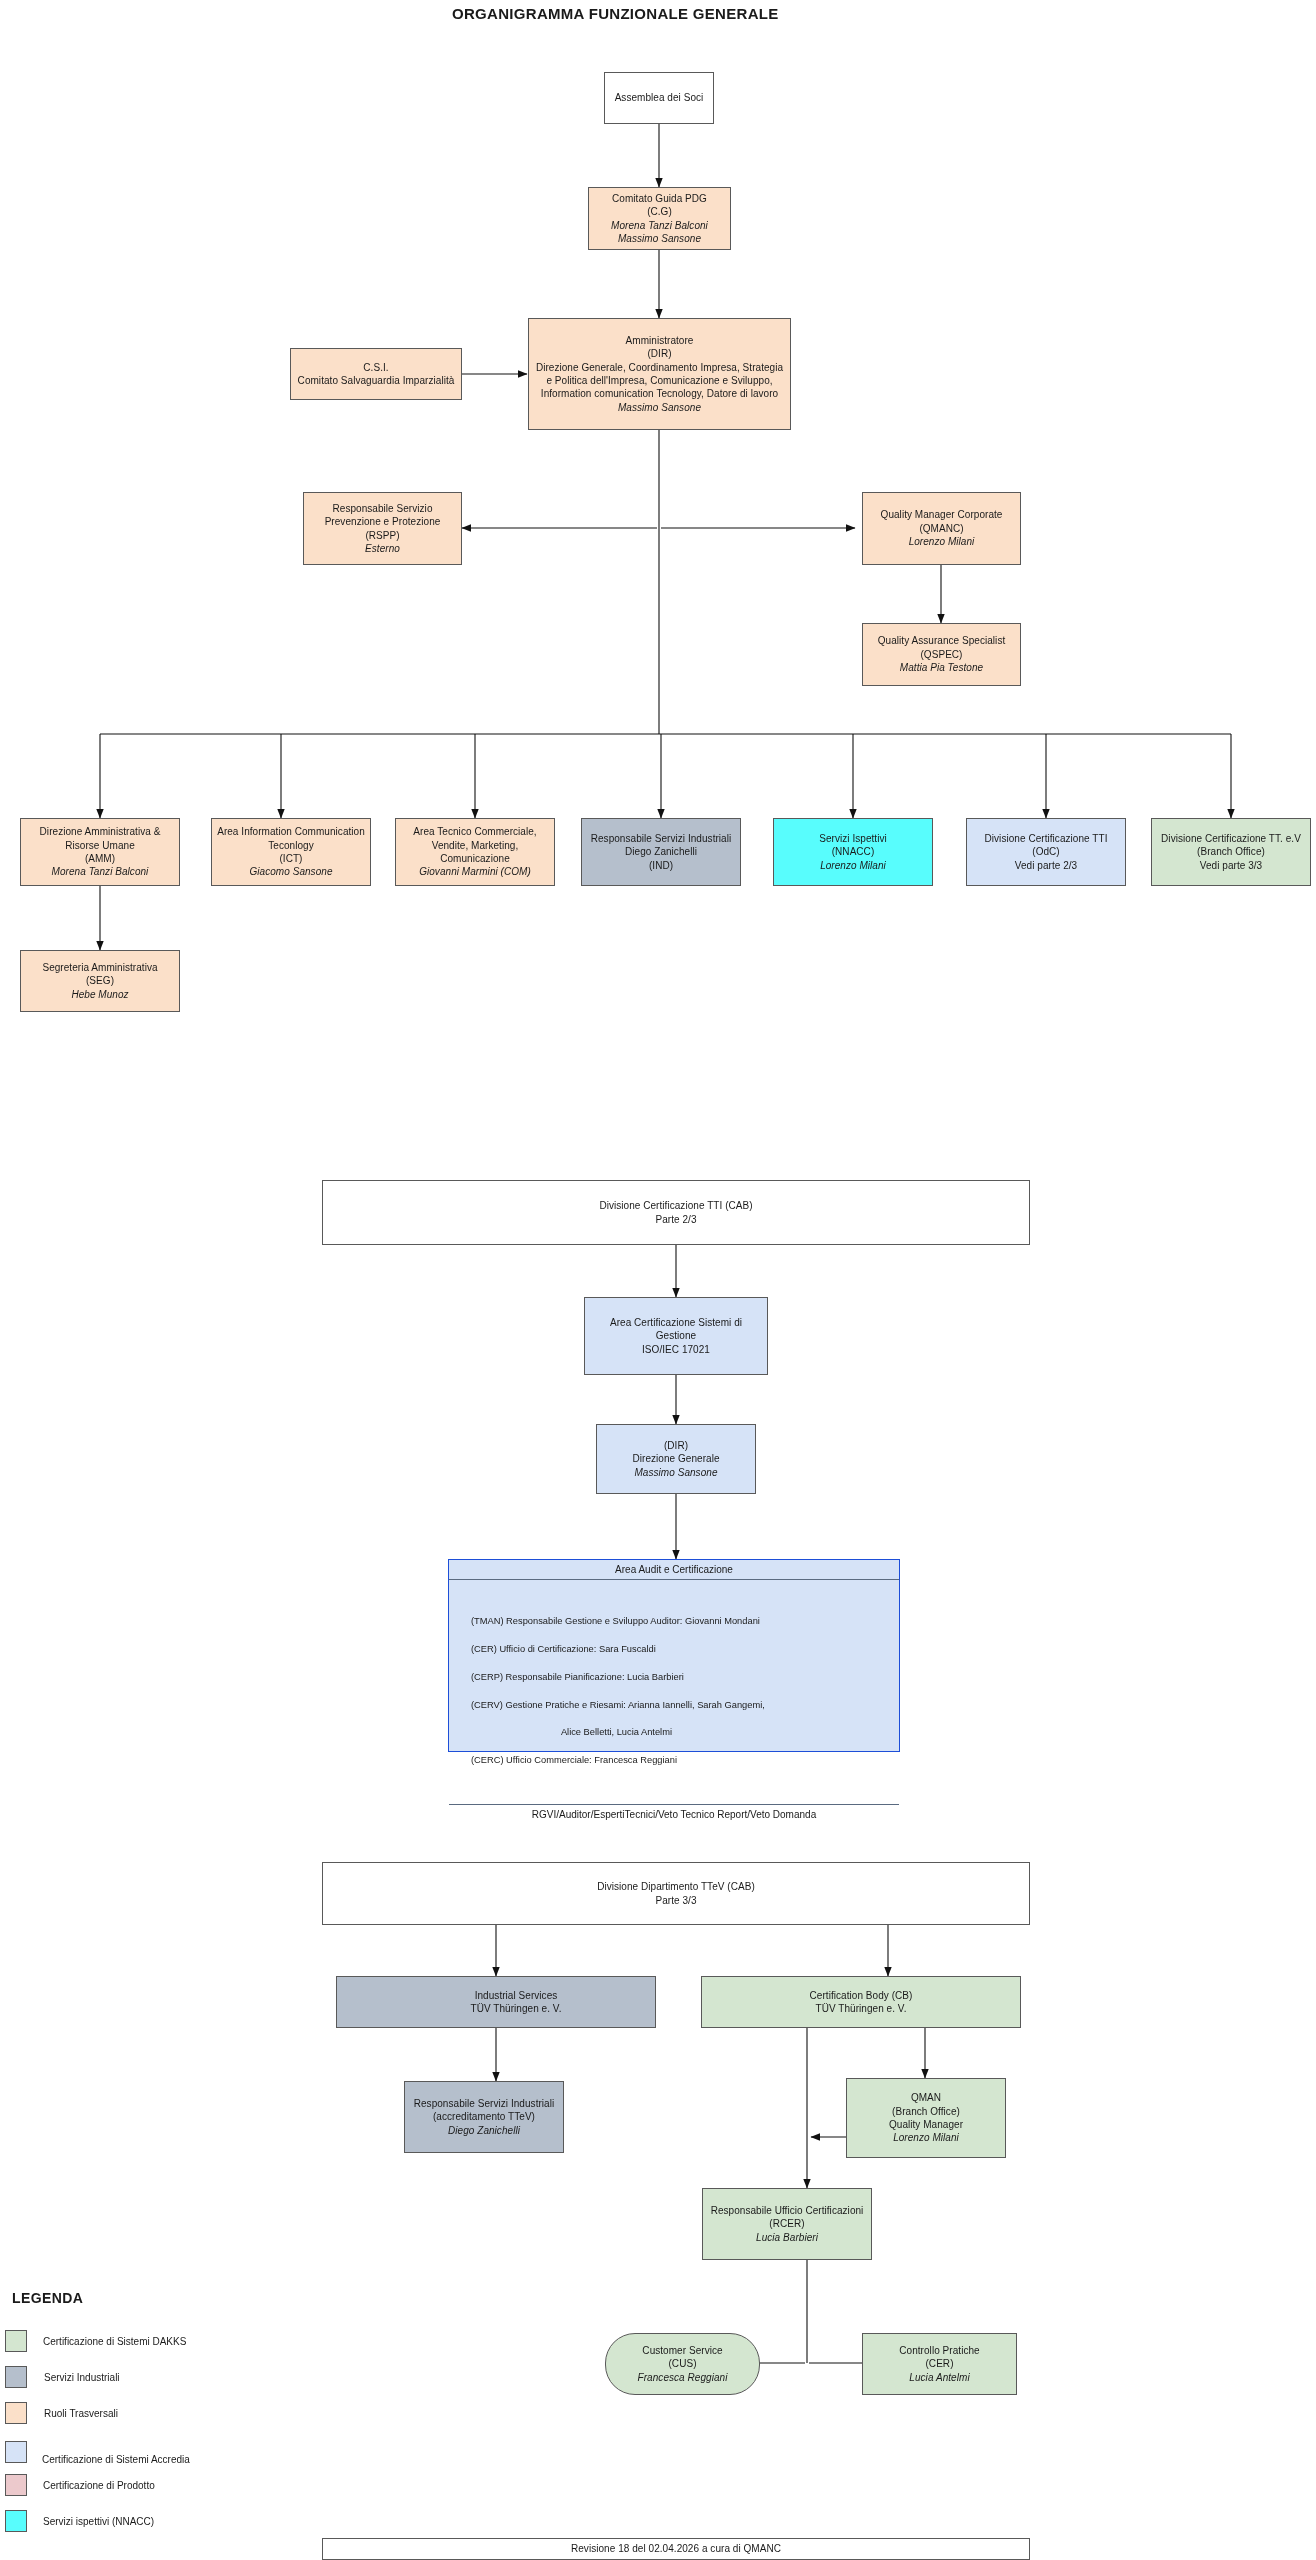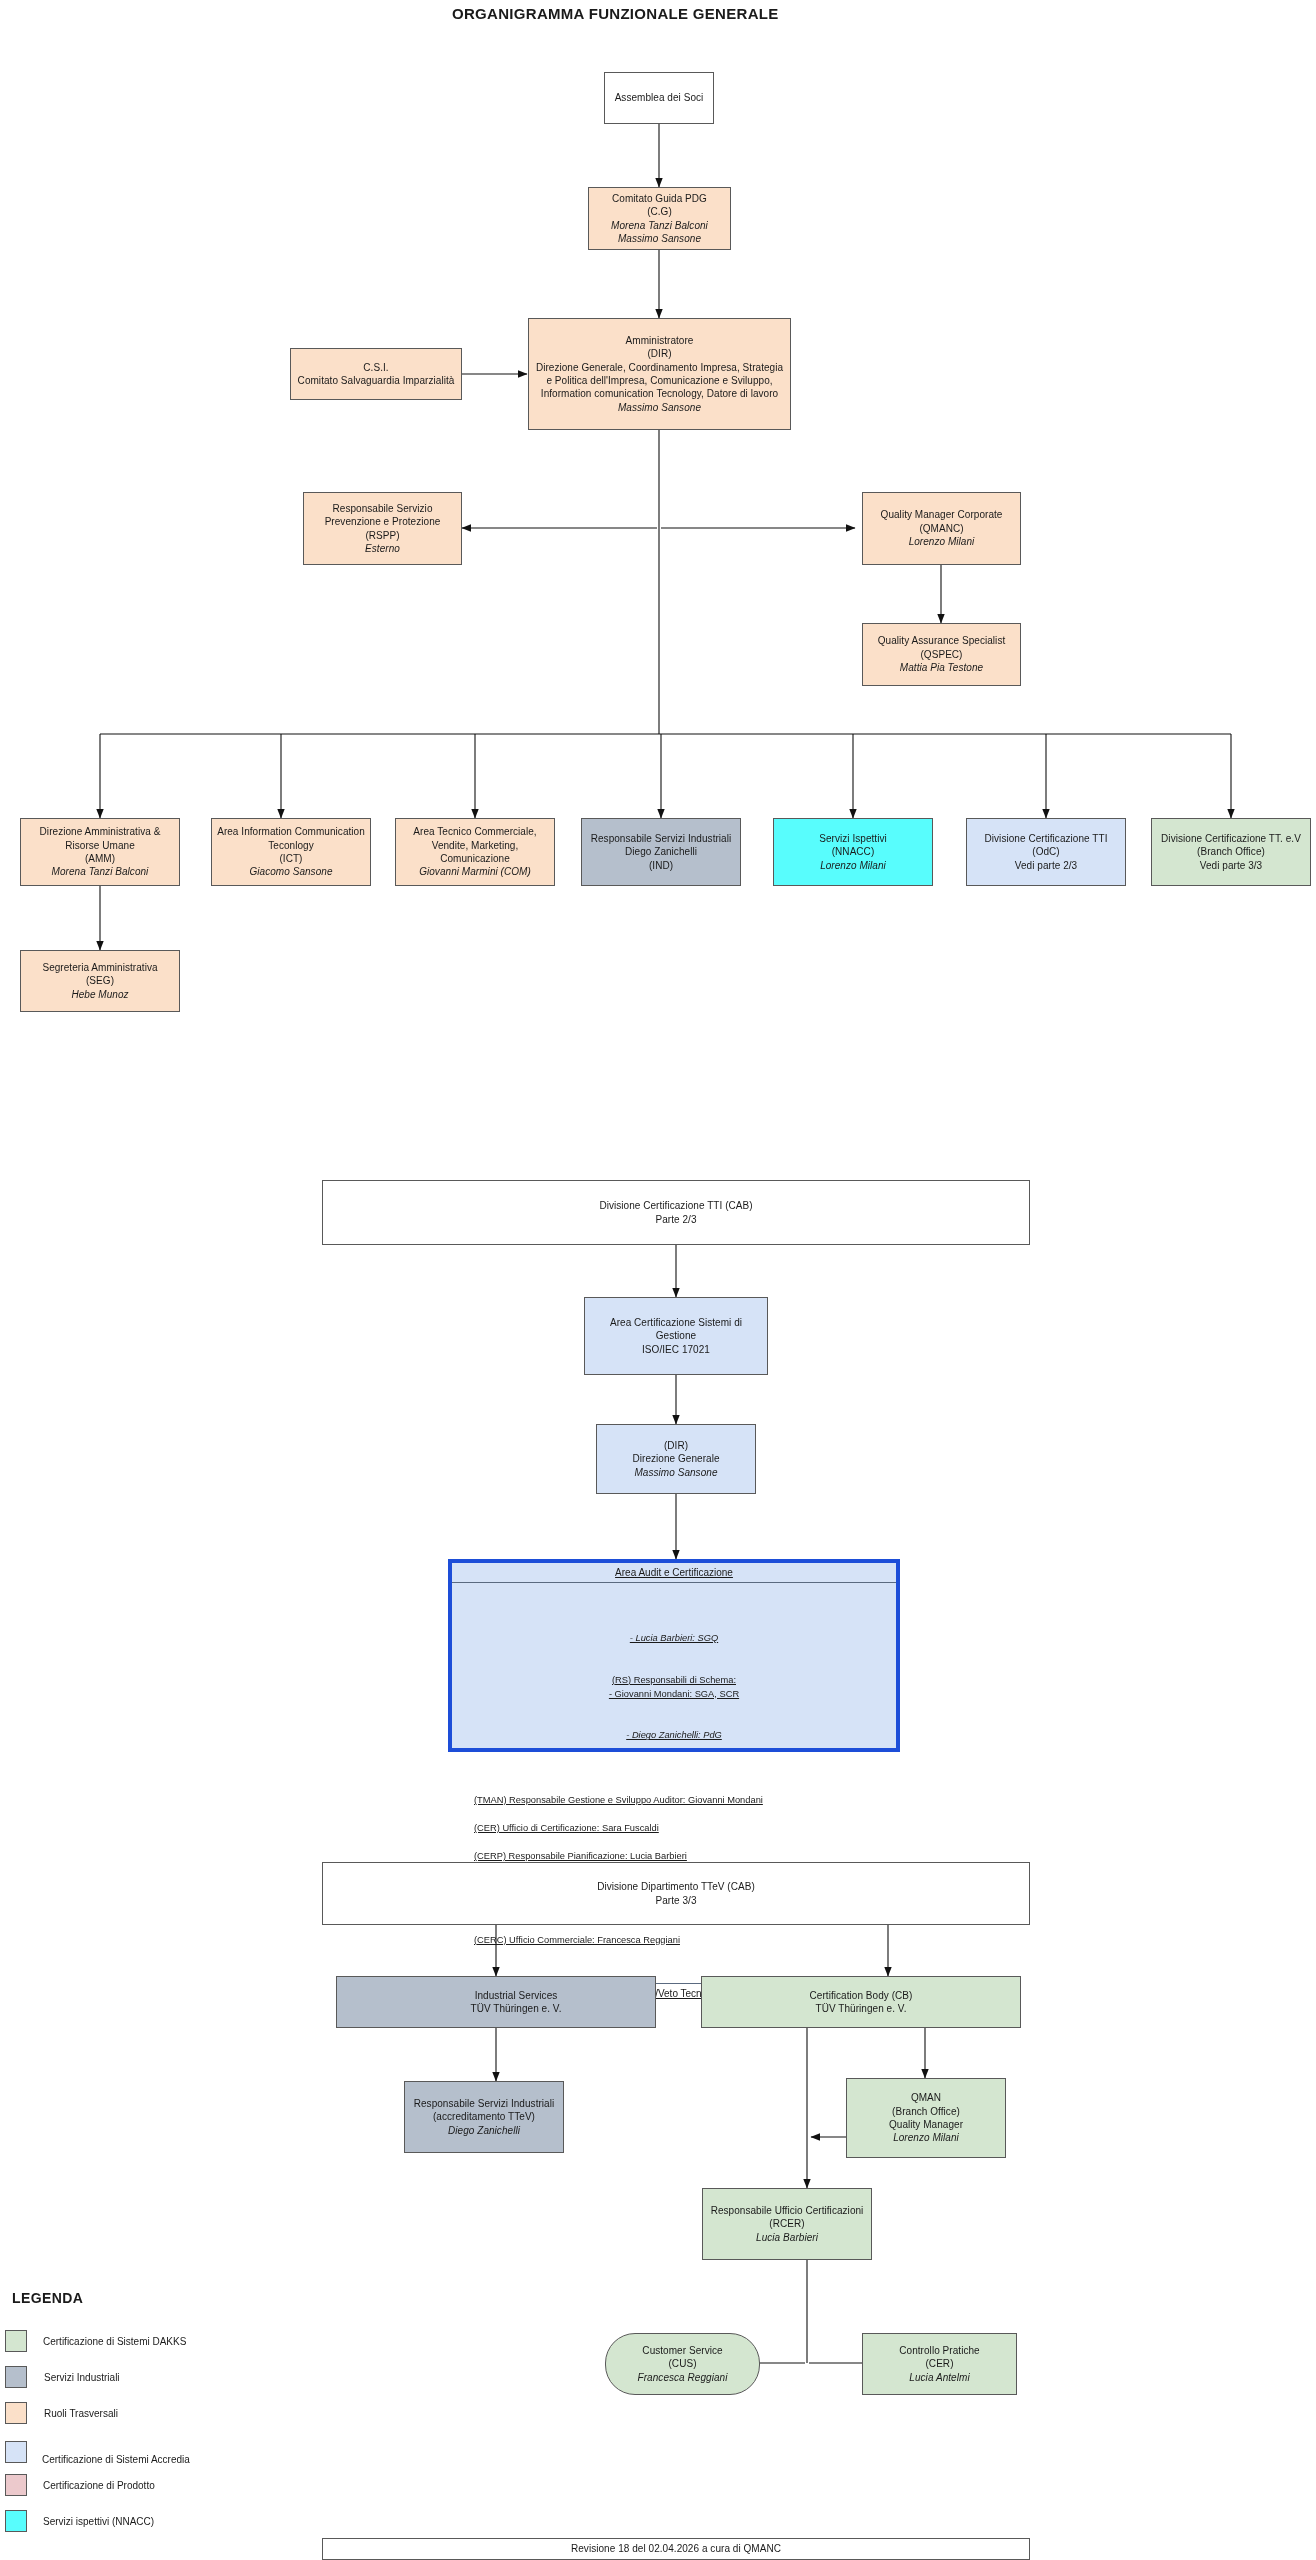--- a/index.html
+++ b/index.html
@@ -56,21 +56,21 @@
     width:22px; height:22px;
     border:1px solid #595959;
     flex:0 0 auto;
   }
   .legend-label {
     font-size:10px;
     margin-left:0px;
     white-space:nowrap;
   }
 
-  .audit-box { position:absolute; border:4px solid #1d4ed8; background:#d6e3f7;text-decoration:underline; }
+  .audit-box { position:absolute; border:1px solid #1d4ed8; background:#d6e3f7; }
   .audit-head {
     border-bottom:1px solid #5a6a80;
     text-align:center;
     font-size:10px;
     padding:4px 0 4px;
   }
   .audit-body {
     font-size:9.3px;
     line-height:1.5;
     padding:7px 10px 8px;
@@ -254,32 +254,20 @@
 
   <div class="node f-blue" style="left:596px; top:1424px; width:160px; height:70px; flex-direction:column;">
     <span>(DIR)</span>
     <span>Direzione Generale</span>
     <span class="it">Massimo Sansone</span>
   </div>
 
   <div class="audit-box" style="left:448px; top:1559px; width:452px; height:193px;">
     <div class="audit-head">Area Audit e Certificazione</div>
     <div class="audit-body">
-      <div class="rs-block">
-        <div>
-          <span class="it">- Lucia Barbieri: SGQ</span>
-        </div>
-        <div>
-          <span>(RS) Responsabili di Schema:</span>
-          <span>- Giovanni Mondani: SGA, SCR</span>
-        </div>
-        <div>
-          <span class="it">- Diego Zanichelli: PdG</span>
-        </div>
-      </div>
       <div style="padding-left:12px;">
         <div>(TMAN) Responsabile Gestione e Sviluppo Auditor: Giovanni Mondani</div>
         <div>(CER)   Ufficio di Certificazione: Sara Fuscaldi</div>
         <div>(CERP) Responsabile Pianificazione: Lucia Barbieri</div>
         <div>(CERV) Gestione Pratiche e Riesami: Arianna Iannelli, Sarah Gangemi,</div>
         <div style="white-space:pre;">                                   Alice Belletti, Lucia Antelmi</div>
         <div>(CERC) Ufficio Commerciale: Francesca Reggiani</div>
       </div>
     </div>
     <div class="audit-foot">RGVI/Auditor/EspertiTecnici/Veto Tecnico Report/Veto Domanda</div>

